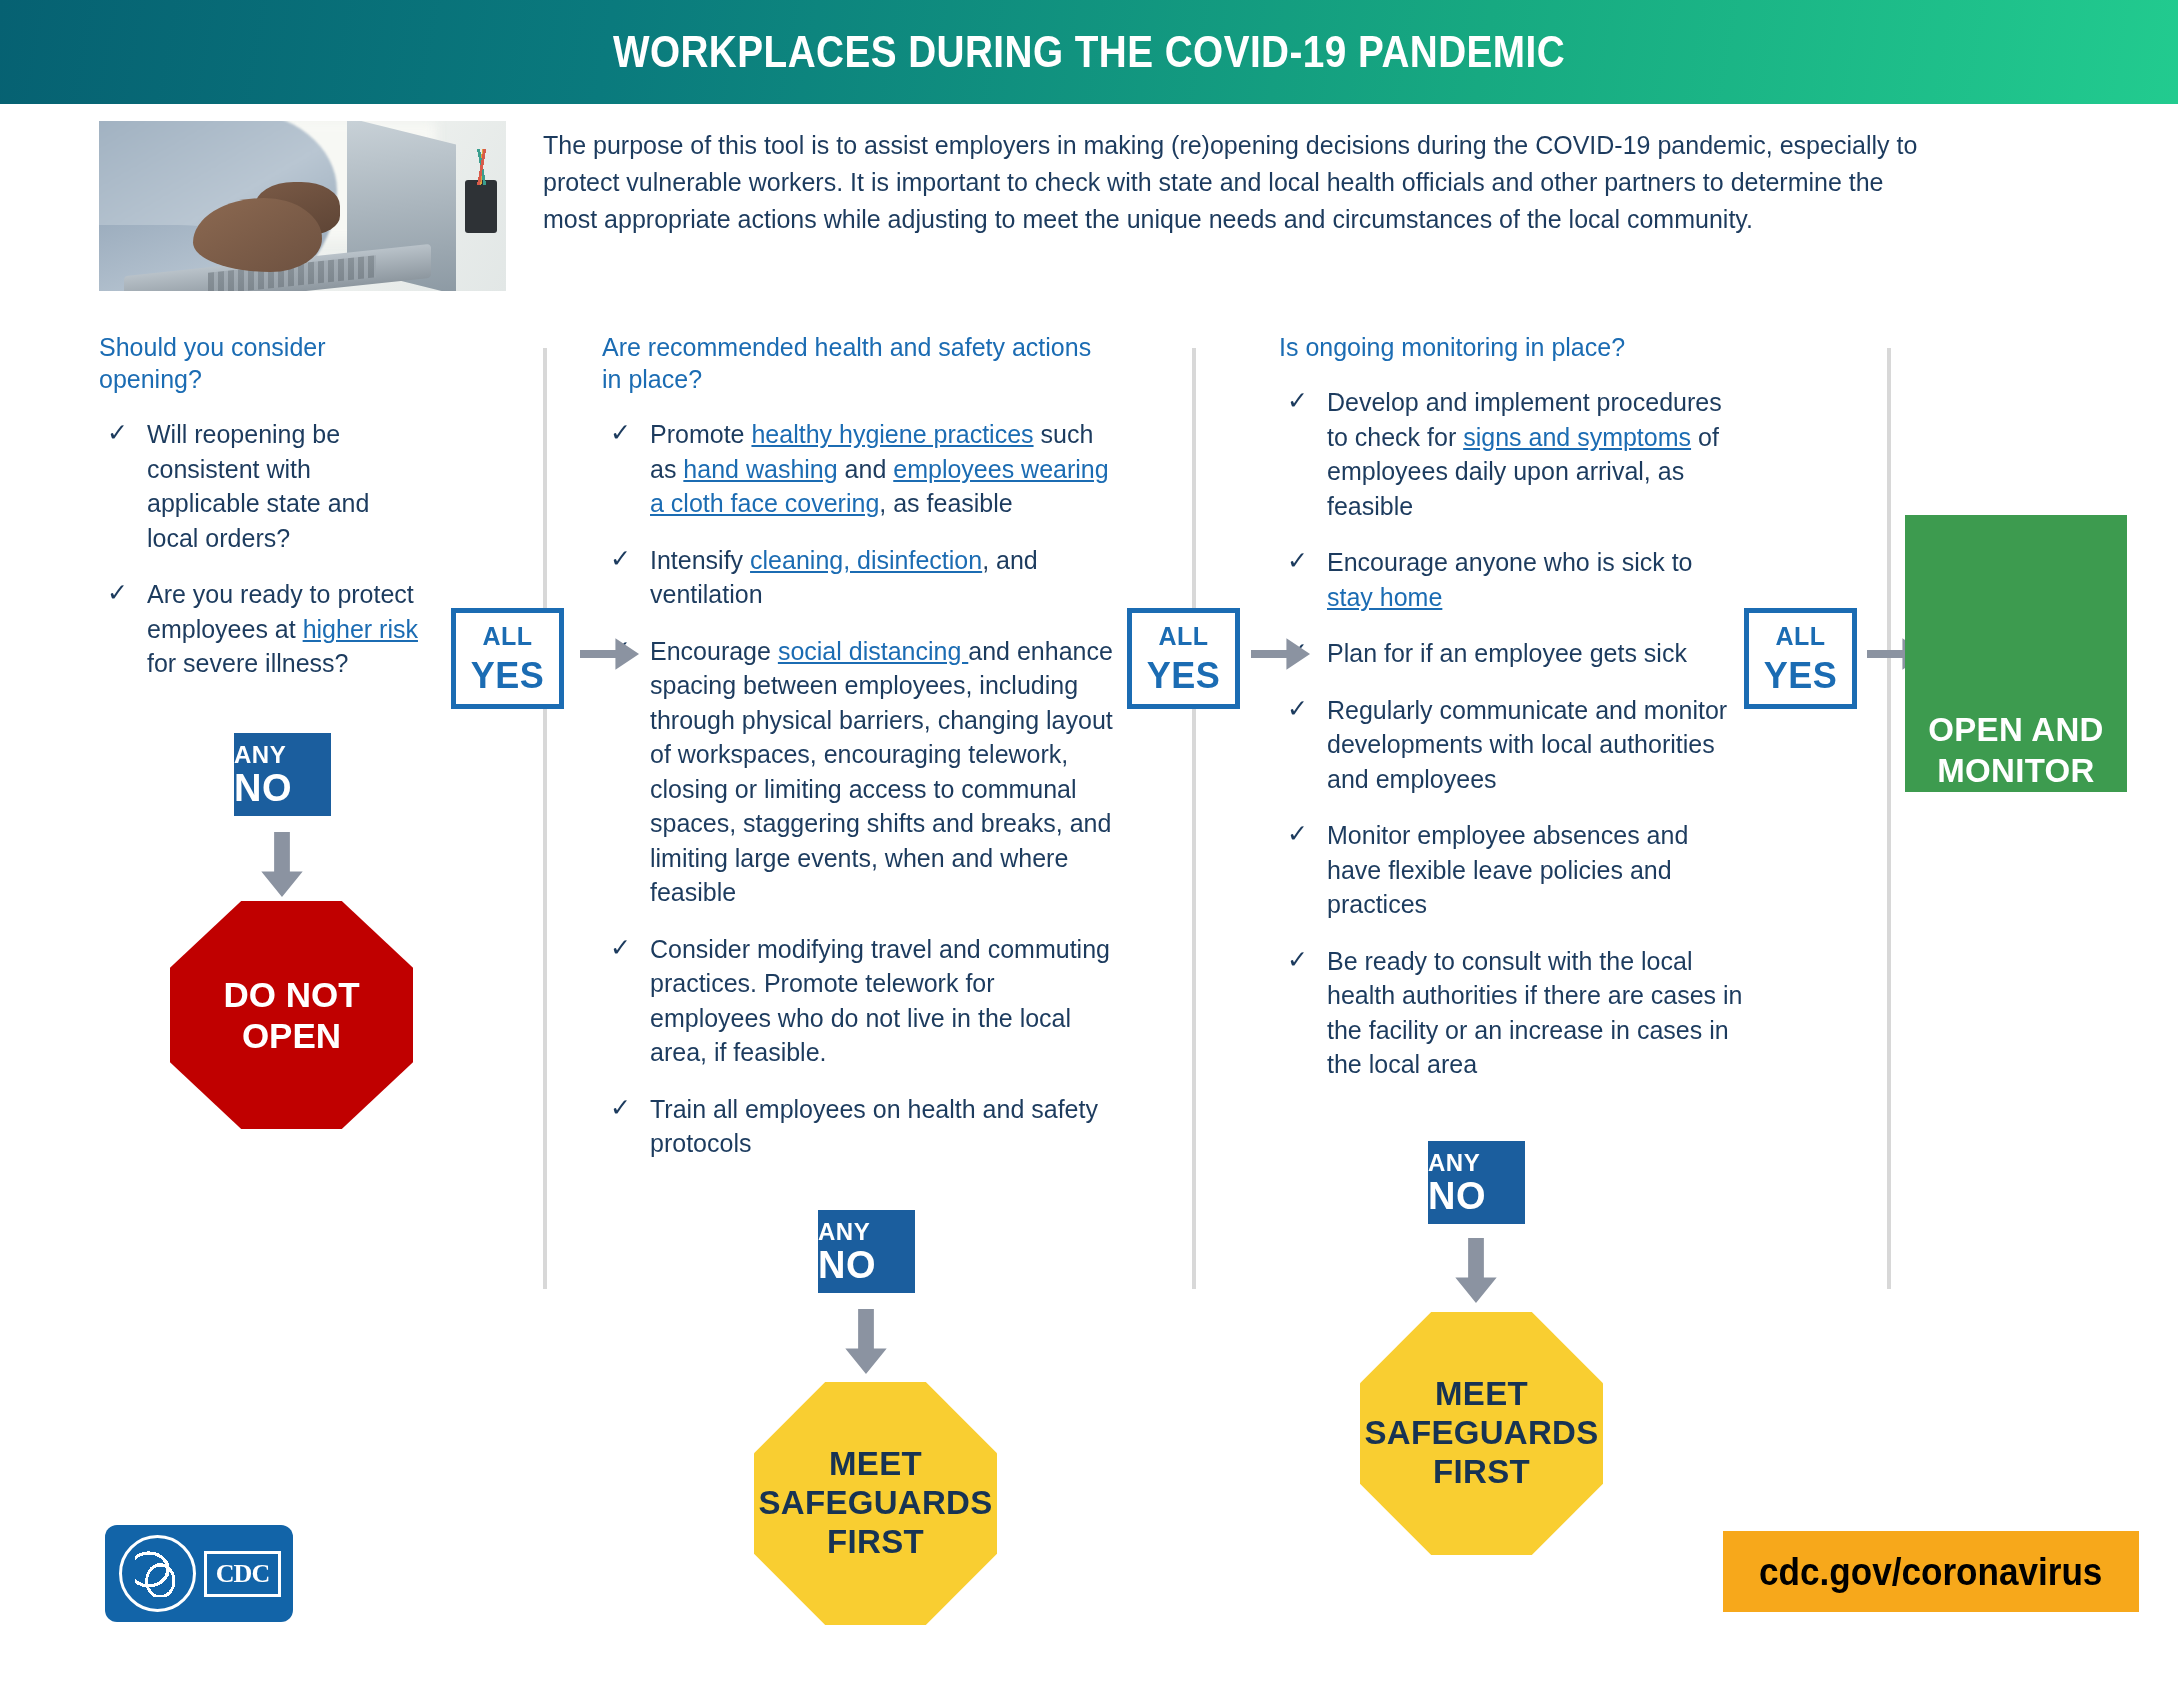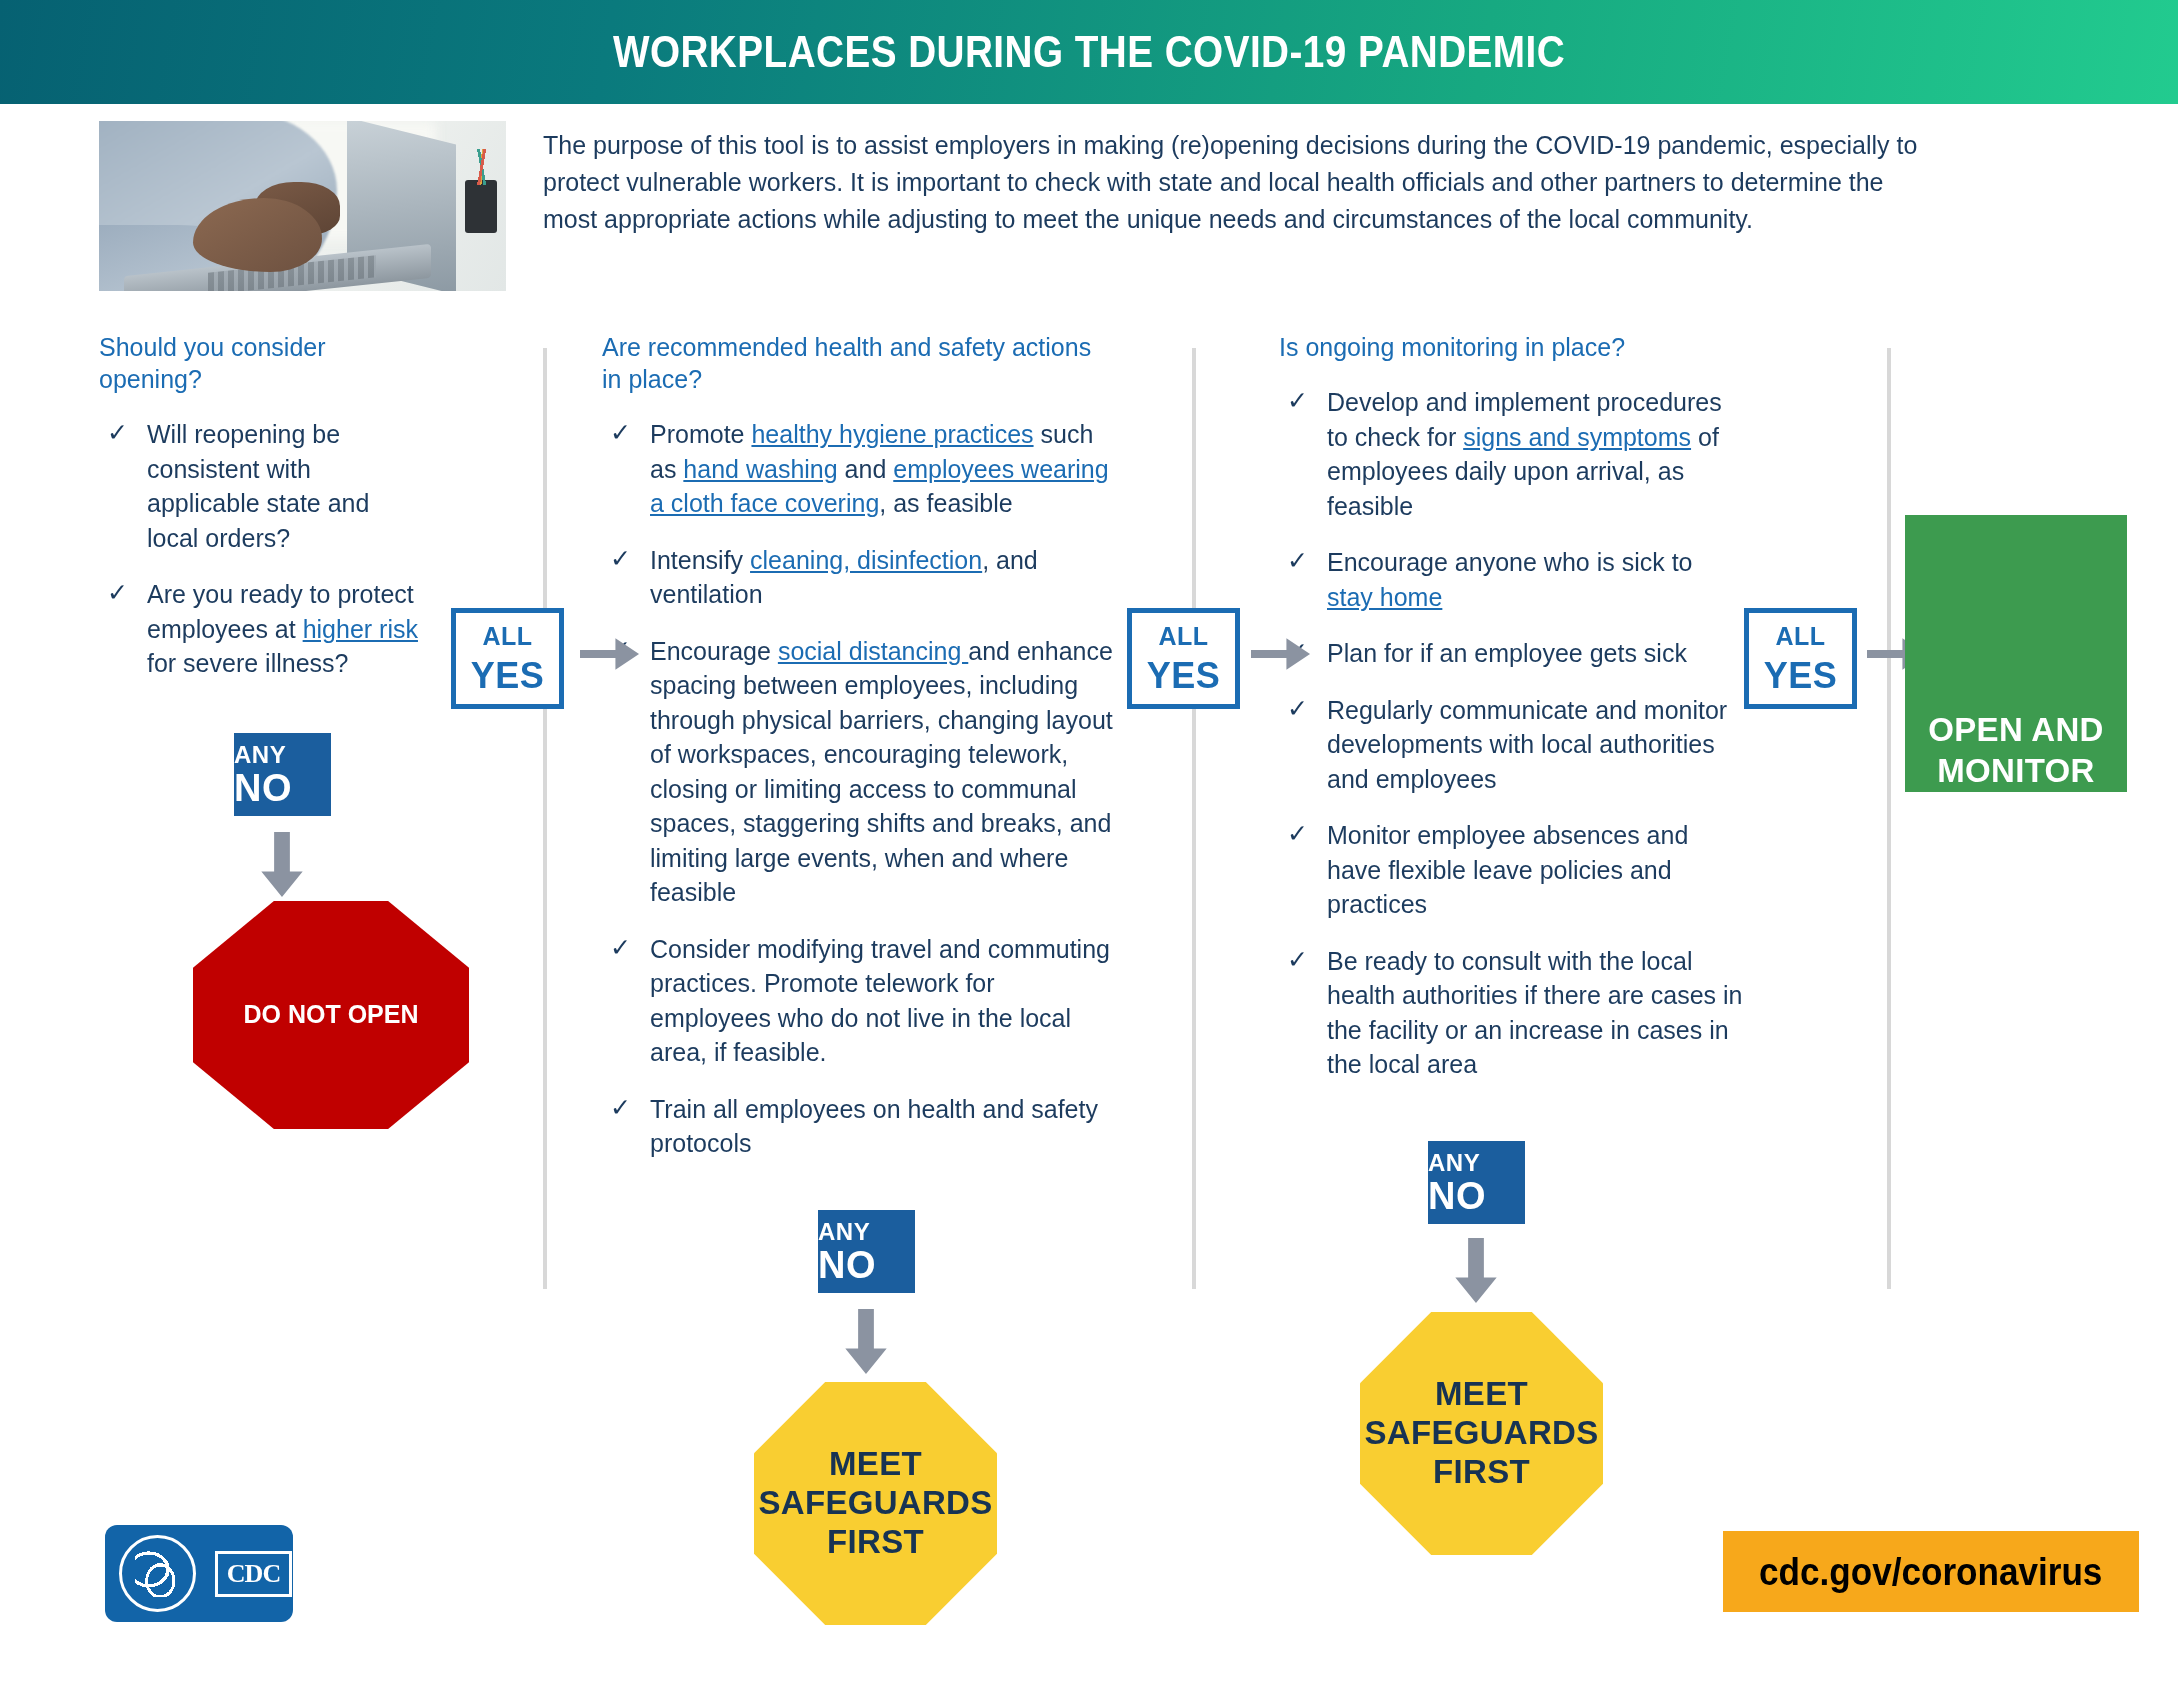--- a/index.html
+++ b/index.html
@@ -105,21 +105,21 @@
   .ad2{left:845px;top:1309px;}
   .ad3{left:1455px;top:1238px;}
   
   .octagon{
     position:absolute;
     display:flex;align-items:center;justify-content:center;text-align:center;
     clip-path:polygon(29.3% 0%,70.7% 0%,100% 29.3%,100% 70.7%,70.7% 100%,29.3% 100%,0% 70.7%,0% 29.3%);
     font-weight:bold;line-height:1.18;
   }
   .stop-red{
-    left:170px;top:901px;width:276px;height:228px;background:#c00000;color:#ffffff;font-size:25px;margin-left:23px;
+    left:170px;top:901px;width:243px;height:228px;background:#c00000;color:#ffffff;font-size:35px;
   }
   .oct-yellow{
     background:#f9ce31;color:#173353;font-size:33px;letter-spacing:0.3px;
   }
   .oy1{left:754px;top:1382px;width:243px;height:243px;}
   .oy2{left:1360px;top:1312px;width:243px;height:243px;}
   
   .open-monitor{
     position:absolute;left:1905px;top:515px;width:222px;height:277px;
     background:#3d9b4f;color:#ffffff;font-weight:bold;font-size:33px;line-height:1.26;
@@ -139,21 +139,20 @@
     background:
       radial-gradient(ellipse at 30% 40%, transparent 38%, #ffffff 38% 46%, transparent 46%),
       radial-gradient(ellipse at 55% 65%, transparent 34%, #ffffff 34% 42%, transparent 42%);
   }
   .hhs-cdc .cdcbox{
     position:absolute;left:99px;top:26px;width:77px;height:46px;
     border:3px solid #ffffff;box-sizing:border-box;
     display:flex;align-items:center;justify-content:center;
     color:#ffffff;font-weight:bold;font-size:26px;letter-spacing:-1px;
     font-family:"Liberation Serif",serif;
-    margin-left:11px;
   }
   .url-badge{
     position:absolute;left:1723px;top:1531px;width:416px;height:81px;
     background:#f7a81b;display:flex;align-items:center;justify-content:center;
   }
   .url-badge span{
     color:#000000;font-weight:bold;font-size:39px;
     font-family:"Liberation Sans Narrow","Liberation Sans",sans-serif;
     transform:scaleX(.9);white-space:nowrap;
   }

